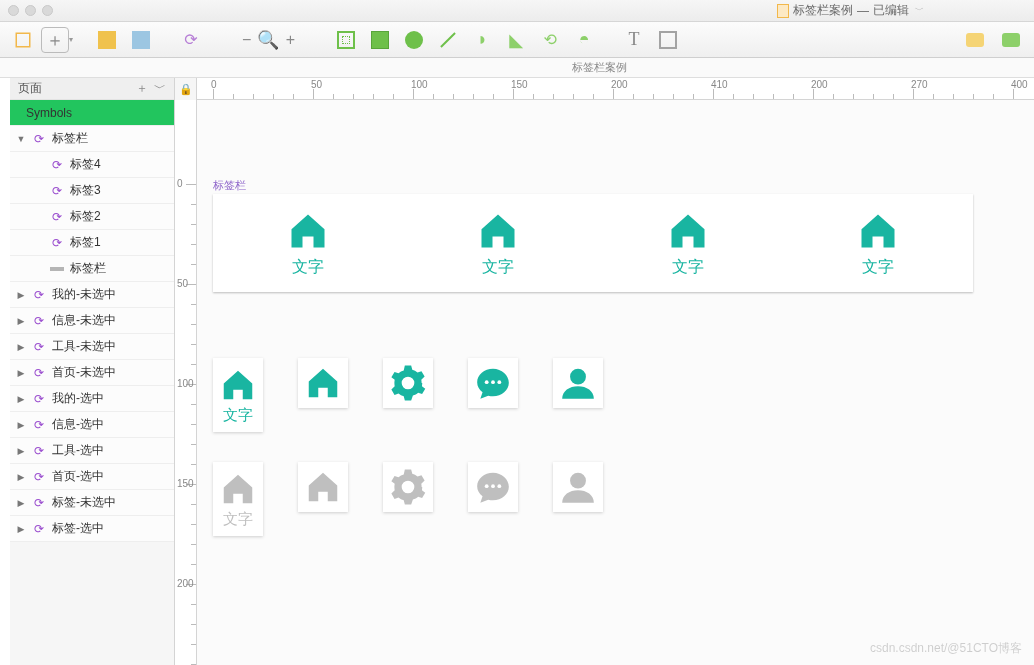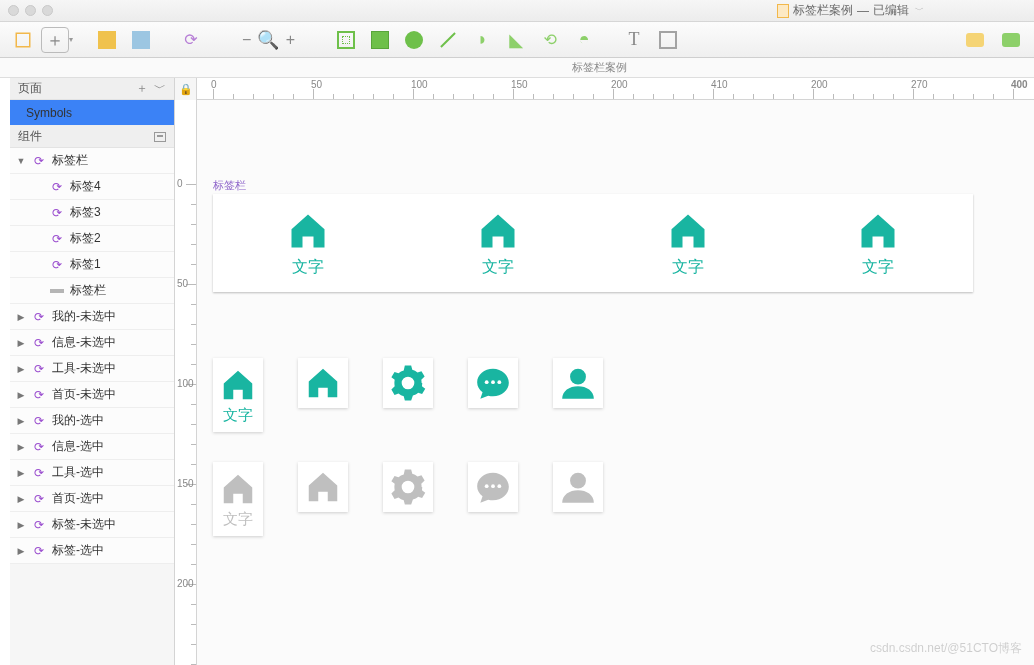--- a/index.html
+++ b/index.html
@@ -26,21 +26,21 @@
   .doc-tab-row { height:20px; background:#fafafa; border-bottom:1px solid #dedede; font-size:11px; color:#888; display:flex; align-items:center; }
   .doc-tab-row .spacer-left { width:165px;}
   .doc-tab-row .doc-name { flex:1; text-align:center;}
 
   
   .main { flex:1; display:flex; min-height:0;margin-left:10px; }
   .sidebar { width:165px; background:#f6f6f6; border-right:1px solid #d4d4d4; display:flex; flex-direction:column; font-size:12px; color:#333; }
   .panel-header { height:22px; display:flex; align-items:center; padding:0 8px; color:#555; border-bottom:1px solid #e3e3e3; background:#efefef; }
   .panel-header .act { margin-left:auto; color:#888; }
   .page-list .row { height:26px; display:flex; align-items:center; padding-left:16px; background:#fff; border-bottom:1px solid #eee;}
-  .page-list .row.sel { background:#3b82f6;}
+  .page-list .row.sel { background:#22c55e;}
   .panel-header.components .collapse-ico { margin-left:auto; width:12px; height:10px; border:1px solid #999; position:relative;}
   .panel-header.components .collapse-ico:after{content:"";position:absolute;left:2px;right:2px;top:2px;height:2px;background:#999;}
   
   .layer-list { flex:1; overflow:auto; }
   .layer-row { height:26px; display:flex; align-items:center; gap:6px; padding-left:6px; border-bottom:1px solid #eee; background:#fcfcfc;}
   .layer-row .disc { width:10px; text-align:center; color:#777; font-size:9px;}
   .layer-row .sym-ico { width:14px; height:14px; display:flex; align-items:center; justify-content:center;}
   .layer-row .sym-ico.purple { color:#9b4fcf; font-size:12px;}
   .layer-row .sym-ico.gray { width:14px; height:4px; background:#b5b5b5;}
   .layer-row.depth1 { padding-left:24px;}
@@ -212,24 +212,20 @@
     <div class="sidebar">
       <div class="panel-header">
         <span>页面</span>
         <span class="act">＋</span>
         <span class="act" style="margin-left:6px">﹀</span>
       </div>
       <div class="page-list" id="pages-list">
           <div class="row sel">Symbols</div>
         </div>
 
-      <div class="panel-header components">
-        <span>组件</span>
-        <span class="collapse-ico"></span>
-      </div>
       <div class="layer-list" id="layers-list">
           <div class="layer-row depth0">
             <span class="disc">▼</span>
             <span class="sym-ico purple">⟳</span>
             <span>标签栏</span>
           </div>
           <div class="layer-row depth1">
             <span class="disc"></span>
             <span class="sym-ico purple">⟳</span>
             <span>标签4</span>
@@ -387,21 +383,21 @@
           <div class="tick minor" style="left: 656px;"></div>
           <div class="tick minor" style="left: 676px;"></div>
           <div class="tick minor" style="left: 696px;"></div>
           <div class="tick major" style="left: 716px;"></div>
           <div class="lbl" style="left: 716px;">270</div>
           <div class="tick minor" style="left: 736px;"></div>
           <div class="tick minor" style="left: 756px;"></div>
           <div class="tick minor" style="left: 776px;"></div>
           <div class="tick minor" style="left: 796px;"></div>
           <div class="tick major" style="left: 816px;"></div>
-          <div class="lbl" style="left: 816px; font-weight: bold;">400</div>
+          <div class="lbl" style="left: 816px;">400</div>
         </div>
       <div class="canvas" id="canvas">
           <div class="artboard-label" style="left: 16px; top: 78px;">标签栏</div>
           <div class="tabbar-art" style="left: 16px; top: 94px; width: 760px; height: 98px;">
             <div class="tab-item teal">
               <svg class="ico-lg teal" viewBox="0 0 24 24" width="44" height="44">
                 <use href="#ico-home"></use>
               </svg>
               <span class="teal">文字</span>
             </div>

